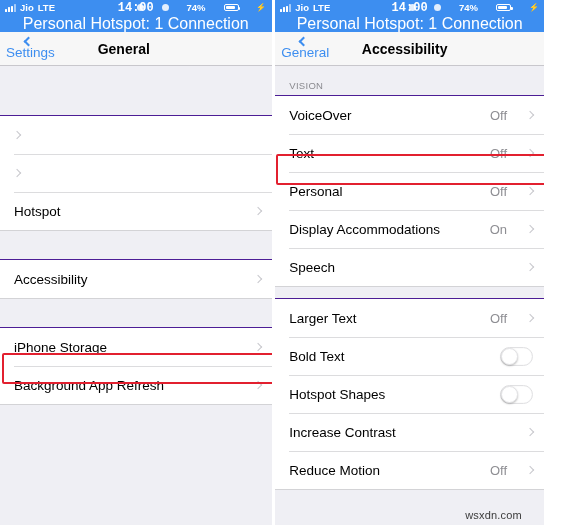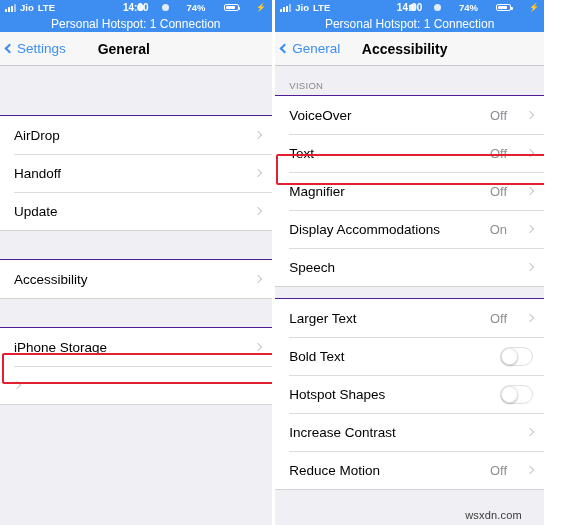--- a/index.html
+++ b/index.html
@@ -40,22 +40,23 @@
     font-size:9.5px;
     font-weight:bold;
     padding:0 5px;
     flex:0 0 auto;
     position:relative;
   }
   .sb-left{ display:flex; align-items:center; gap:4px; }
   .sb-center{
     position:absolute; left:0; right:0;
     text-align:center;
-    font-size:10px; font-weight:bold;
+    font-size:12px; font-weight:bold;
     pointer-events:none;
+    font-family:Liberation Mono, monospace;
   }
   .sb-right{
     margin-left:auto;
     display:flex; align-items:center; gap:18px;
     position:relative; z-index:2;
   }
   .bars{ display:flex; align-items:flex-end; gap:1px; height:8px; }
   .bars i{ width:2px; background:#ffffff; border-radius:0.5px; display:block; }
   .bars i:nth-child(1){ height:3px; }
   .bars i:nth-child(2){ height:4.5px; }
@@ -79,41 +80,42 @@
     position:absolute; left:1px; top:1px; bottom:1px;
     width:9px; background:#ffffff; border-radius:1px; display:block;
   }
   .bolt{ font-size:8px; line-height:1; }
 
   
   .hotspot{
     height:17px;
     background:#3d8ef0;
     color:#ffffff;
-    font-size:12px;
+    font-size:16px;
     display:flex; align-items:center; justify-content:center;
     flex:0 0 auto;
   }
 
   
   .navbar{
     height:34px;
     background:#f7f7f7;
     border-bottom:1px solid #c8c7cc;
     display:flex; align-items:center;
     position:relative;
     flex:0 0 auto;
   }
   .backbtn{
     display:flex; align-items:center;
     color:#3d8ef0;
     font-size:13.5px;
     padding-left:6px;
     cursor:pointer;
     z-index:2;
+    flex-direction:column;
   }
   .chev-back{
     display:inline-block;
     width:7px; height:7px;
     border-left:2px solid #3d8ef0;
     border-bottom:2px solid #3d8ef0;
     transform:rotate(45deg);
     margin-right:4px;
   }
   .navtitle{
@@ -263,29 +265,27 @@
 
     <div class="body">
 
       <div class="gap" style="height:21px"></div>
 
 
       <div class="gap" style="height:28px"></div>
 
       <div class="group">
         <div class="row">
-          <span class="row-label">AirDrop</span>
-          <span class="chev"></span>
-        </div>
-        <div class="row">
-          <span class="row-label">Handoff</span>
-          <span class="chev"></span>
-        </div>
-        <div class="row">
-          <span class="row-label">Update</span>
+          <span class="chev"></span>
+        </div>
+        <div class="row">
+          <span class="chev"></span>
+        </div>
+        <div class="row">
+          <span class="row-label">Hotspot</span>
           <span class="chev"></span>
         </div>
       </div>
 
       <div class="gap" style="height:28px"></div>
 
       <div class="group">
         <div class="row">
           <span class="row-label">Accessibility</span>
           <span class="chev"></span>
@@ -293,20 +293,21 @@
       </div>
 
       <div class="gap" style="height:28px"></div>
 
       <div class="group">
         <div class="row">
           <span class="row-label">iPhone Storage</span>
           <span class="chev"></span>
         </div>
         <div class="row">
+          <span class="row-label">Background App Refresh</span>
           <span class="chev"></span>
         </div>
       </div>
 
       <div class="hl" style="left: 2px; top: 287px; width: 284px; height: 31px; border-color: rgb(226, 32, 47);"></div>
     </div>
   </div>
 
   <div class="gutter"></div>
 
@@ -356,21 +357,21 @@
           <span class="row-label">VoiceOver</span>
           <span class="row-value">Off</span>
           <span class="chev"></span>
         </div>
         <div class="row">
           <span class="row-label">Text</span>
           <span class="row-value">Off</span>
           <span class="chev"></span>
         </div>
         <div class="row">
-          <span class="row-label">Magnifier</span>
+          <span class="row-label">Personal</span>
           <span class="row-value">Off</span>
           <span class="chev"></span>
         </div>
         <div class="row">
           <span class="row-label">Display Accommodations</span>
           <span class="row-value">On</span>
           <span class="chev"></span>
         </div>
         <div class="row">
           <span class="row-label">Speech</span>

